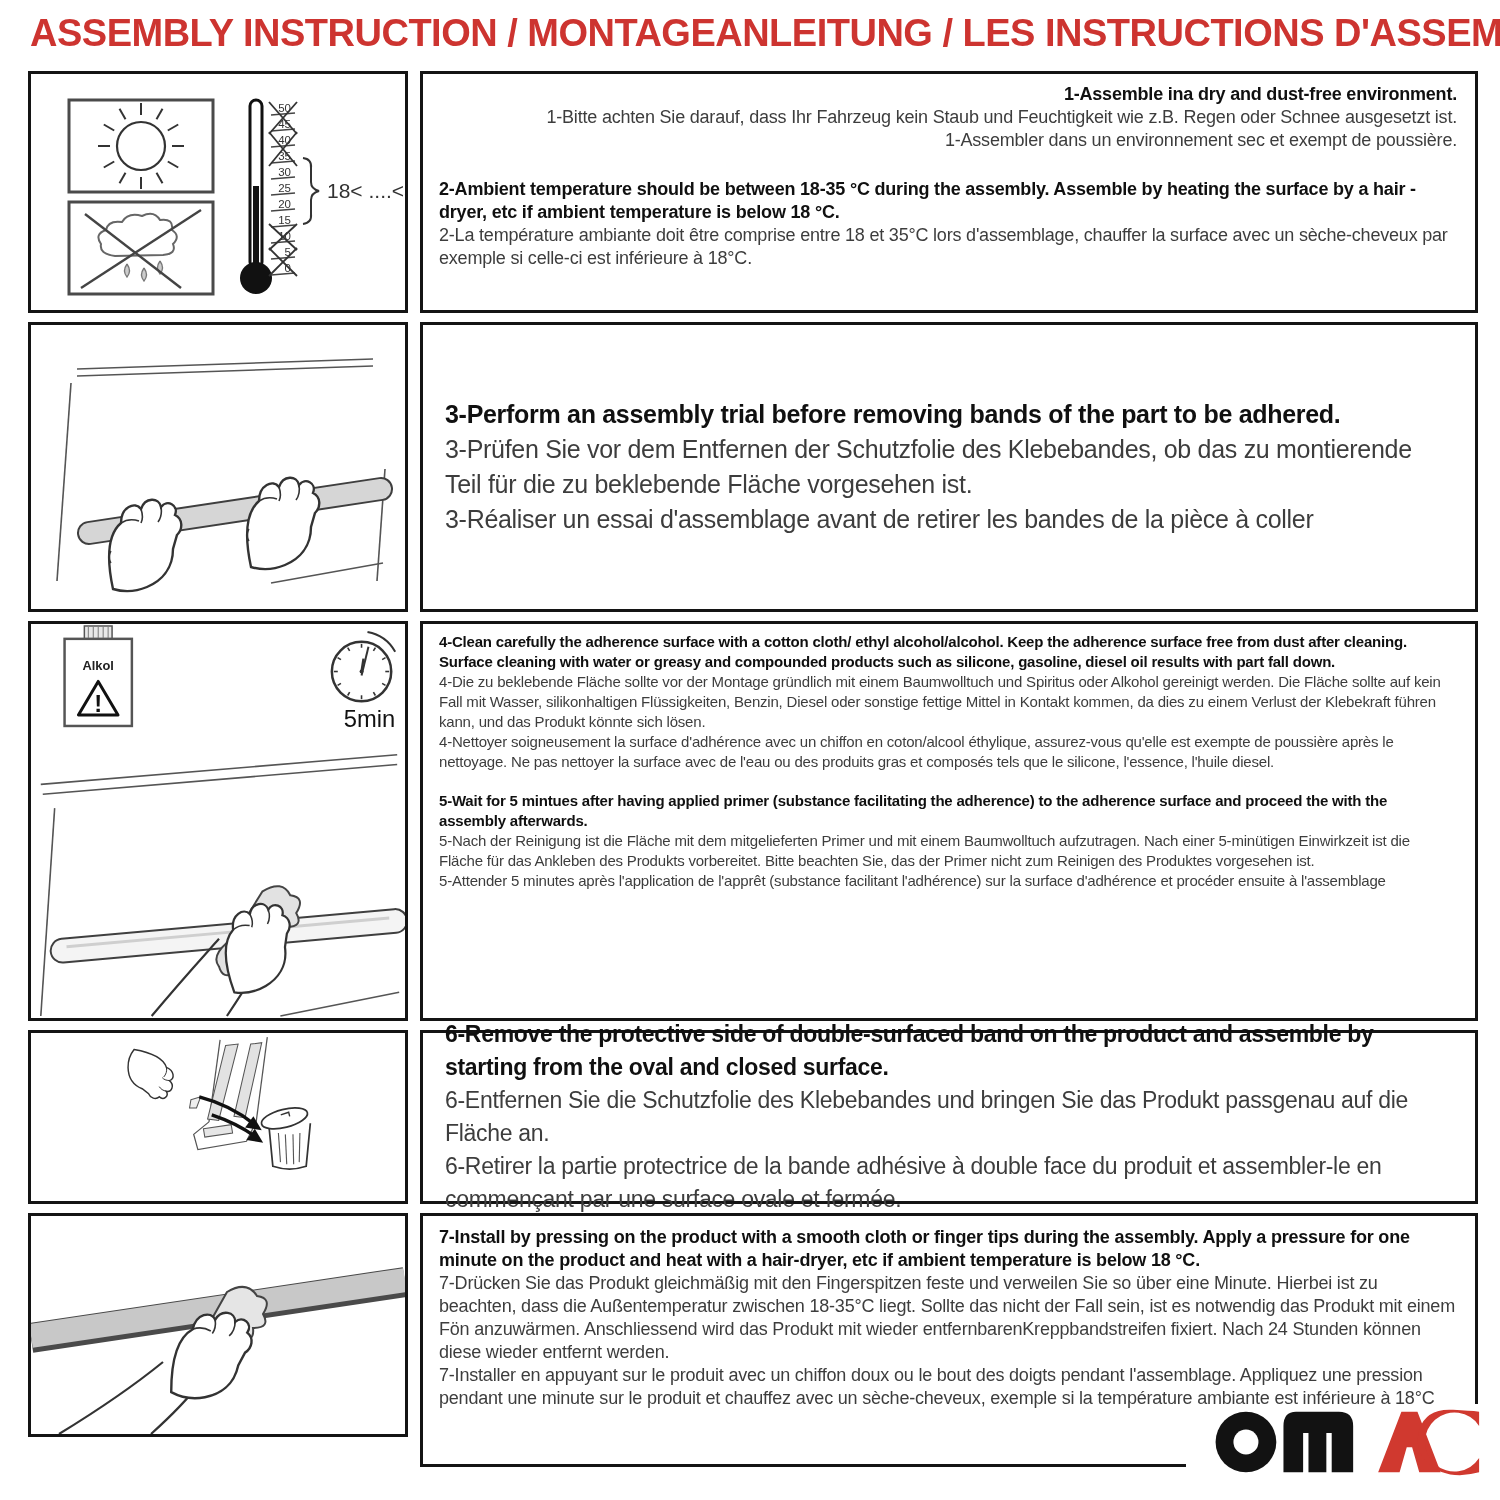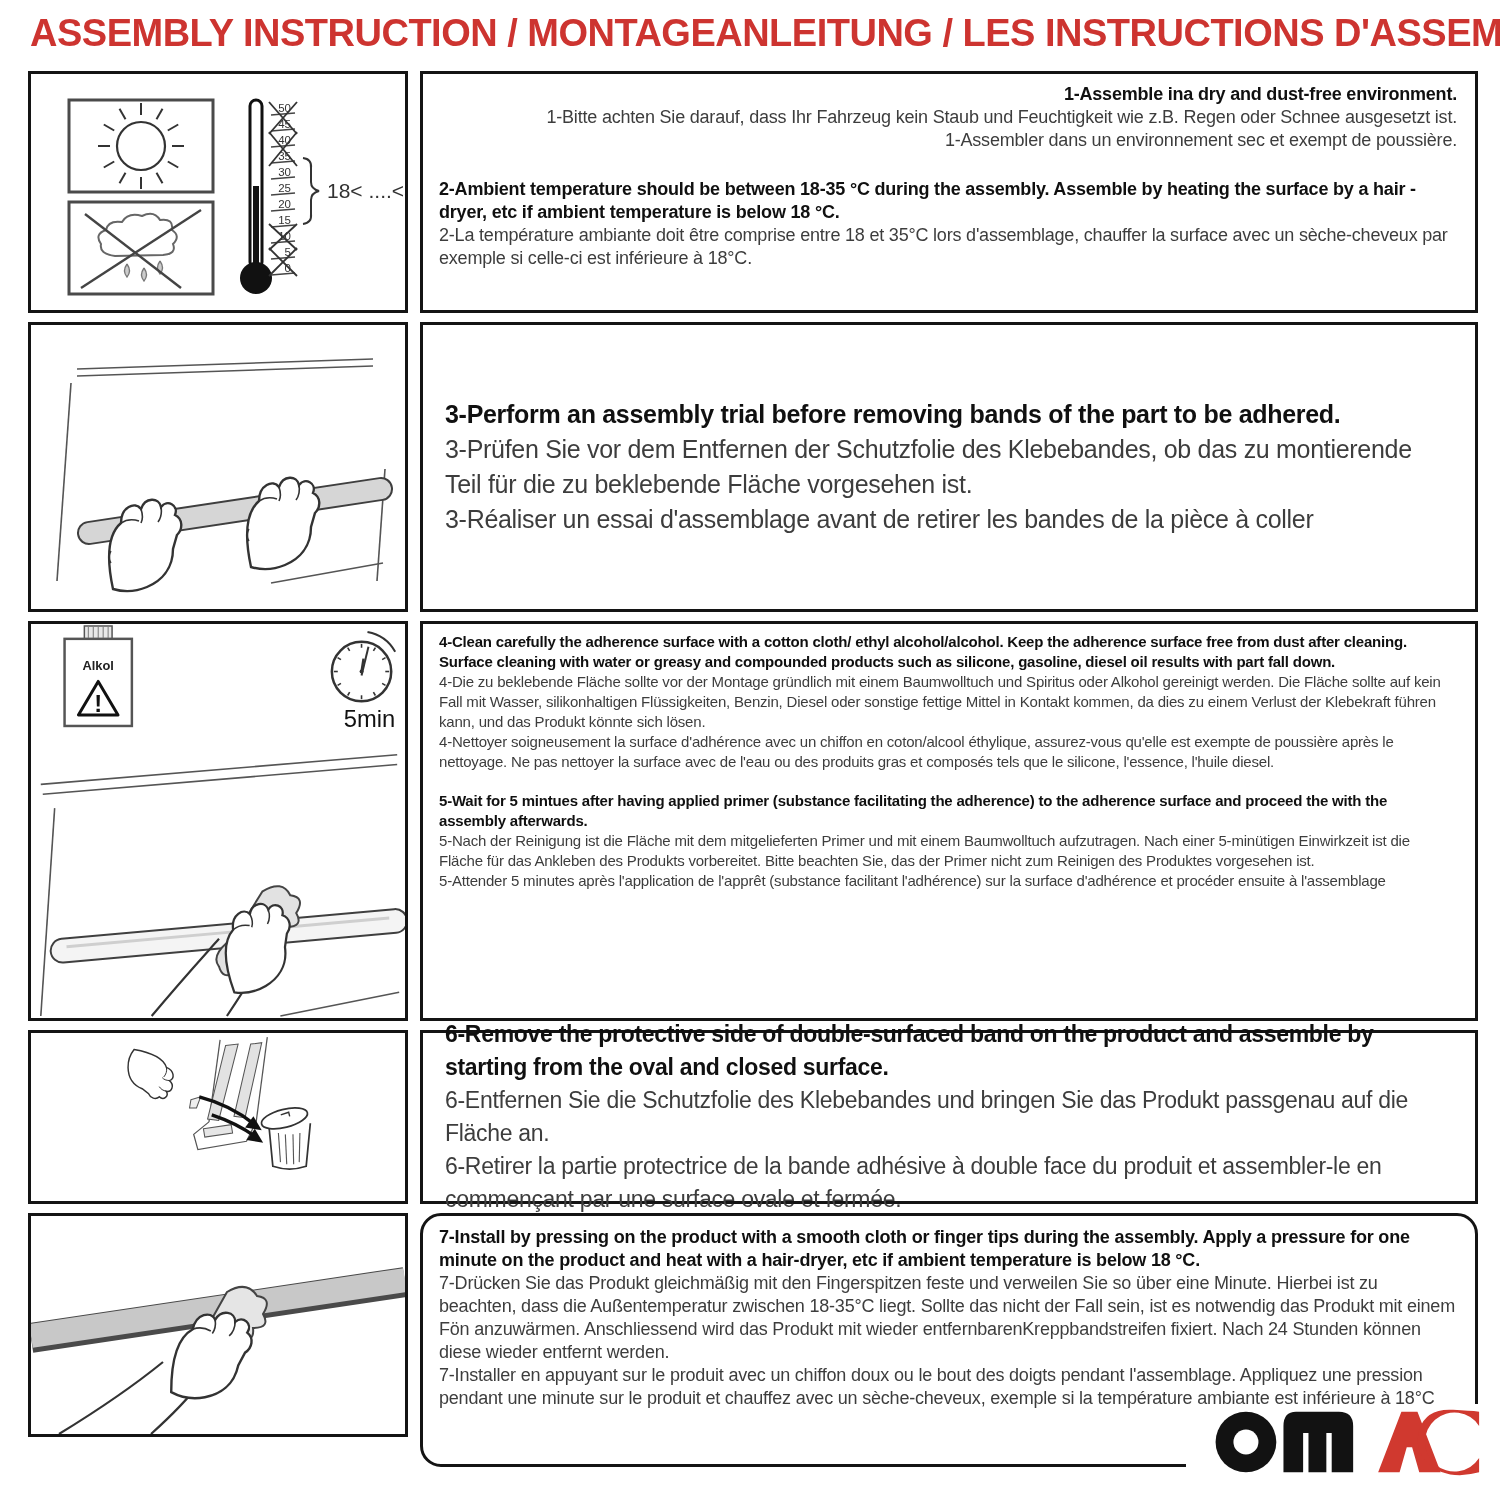--- a/index.html
+++ b/index.html
@@ -305,21 +305,21 @@
           <path d="M28,218 C64,196 100,172 132,146" stroke="#333" stroke-width="2.2" fill="none"></path>
           <path d="M120,218 C140,200 156,184 168,168" stroke="#333" stroke-width="2.2" fill="none"></path>
           <g fill="#e5e5e5" stroke="#444" stroke-width="2">
             <path d="M196,76 Q216,64 226,80 Q242,82 232,98 Q240,112 222,112 Q224,128 206,122 Q196,136 186,122 Q172,124 178,108 Z"></path>
             <path d="M160,132 Q178,124 186,136 Q196,146 182,154 Q184,168 168,162 Q156,170 152,156 Q144,146 160,132 Z"></path>
           </g>
           <use href="#hand-d" transform="translate(176,104) rotate(12) scale(1.0)"></use>
         </g>
       </svg>
     </div>
-    <div class="textbox small" style="padding-top:10px;border-radius:21px;">
+    <div class="textbox small" style="padding-top:10px;">
       <p class="b">7-Install by pressing on the product with a smooth cloth or finger tips during the assembly. Apply a pressure for one minute on the product and heat with a hair-dryer, etc if ambient temperature is below 18 °C.</p>
       <p class="r">7-Drücken Sie das Produkt gleichmäßig mit den Fingerspitzen feste und verweilen Sie so über eine Minute. Hierbei ist zu beachten, dass die Außentemperatur zwischen 18-35°C liegt. Sollte das nicht der Fall sein, ist es notwendig das Produkt mit einem Fön anzuwärmen. Anschliessend wird das Produkt mit wieder entfernbarenKreppbandstreifen fixiert. Nach 24 Stunden können diese wieder entfernt werden.</p>
       <p class="r">7-Installer en appuyant sur le produit avec un chiffon doux ou le bout des doigts pendant l'assemblage. Appliquez une pression pendant une minute sur le produit et chauffez avec un sèche-cheveux, exemple si la température ambiante est inférieure à 18°C</p>
     </div>
   </div>
 
   <div class="logo">
     <svg width="268" height="72" viewBox="0 0 300 80">
       <title>OMAC</title>
       <circle cx="38" cy="40" r="34" fill="#121212"></circle>

